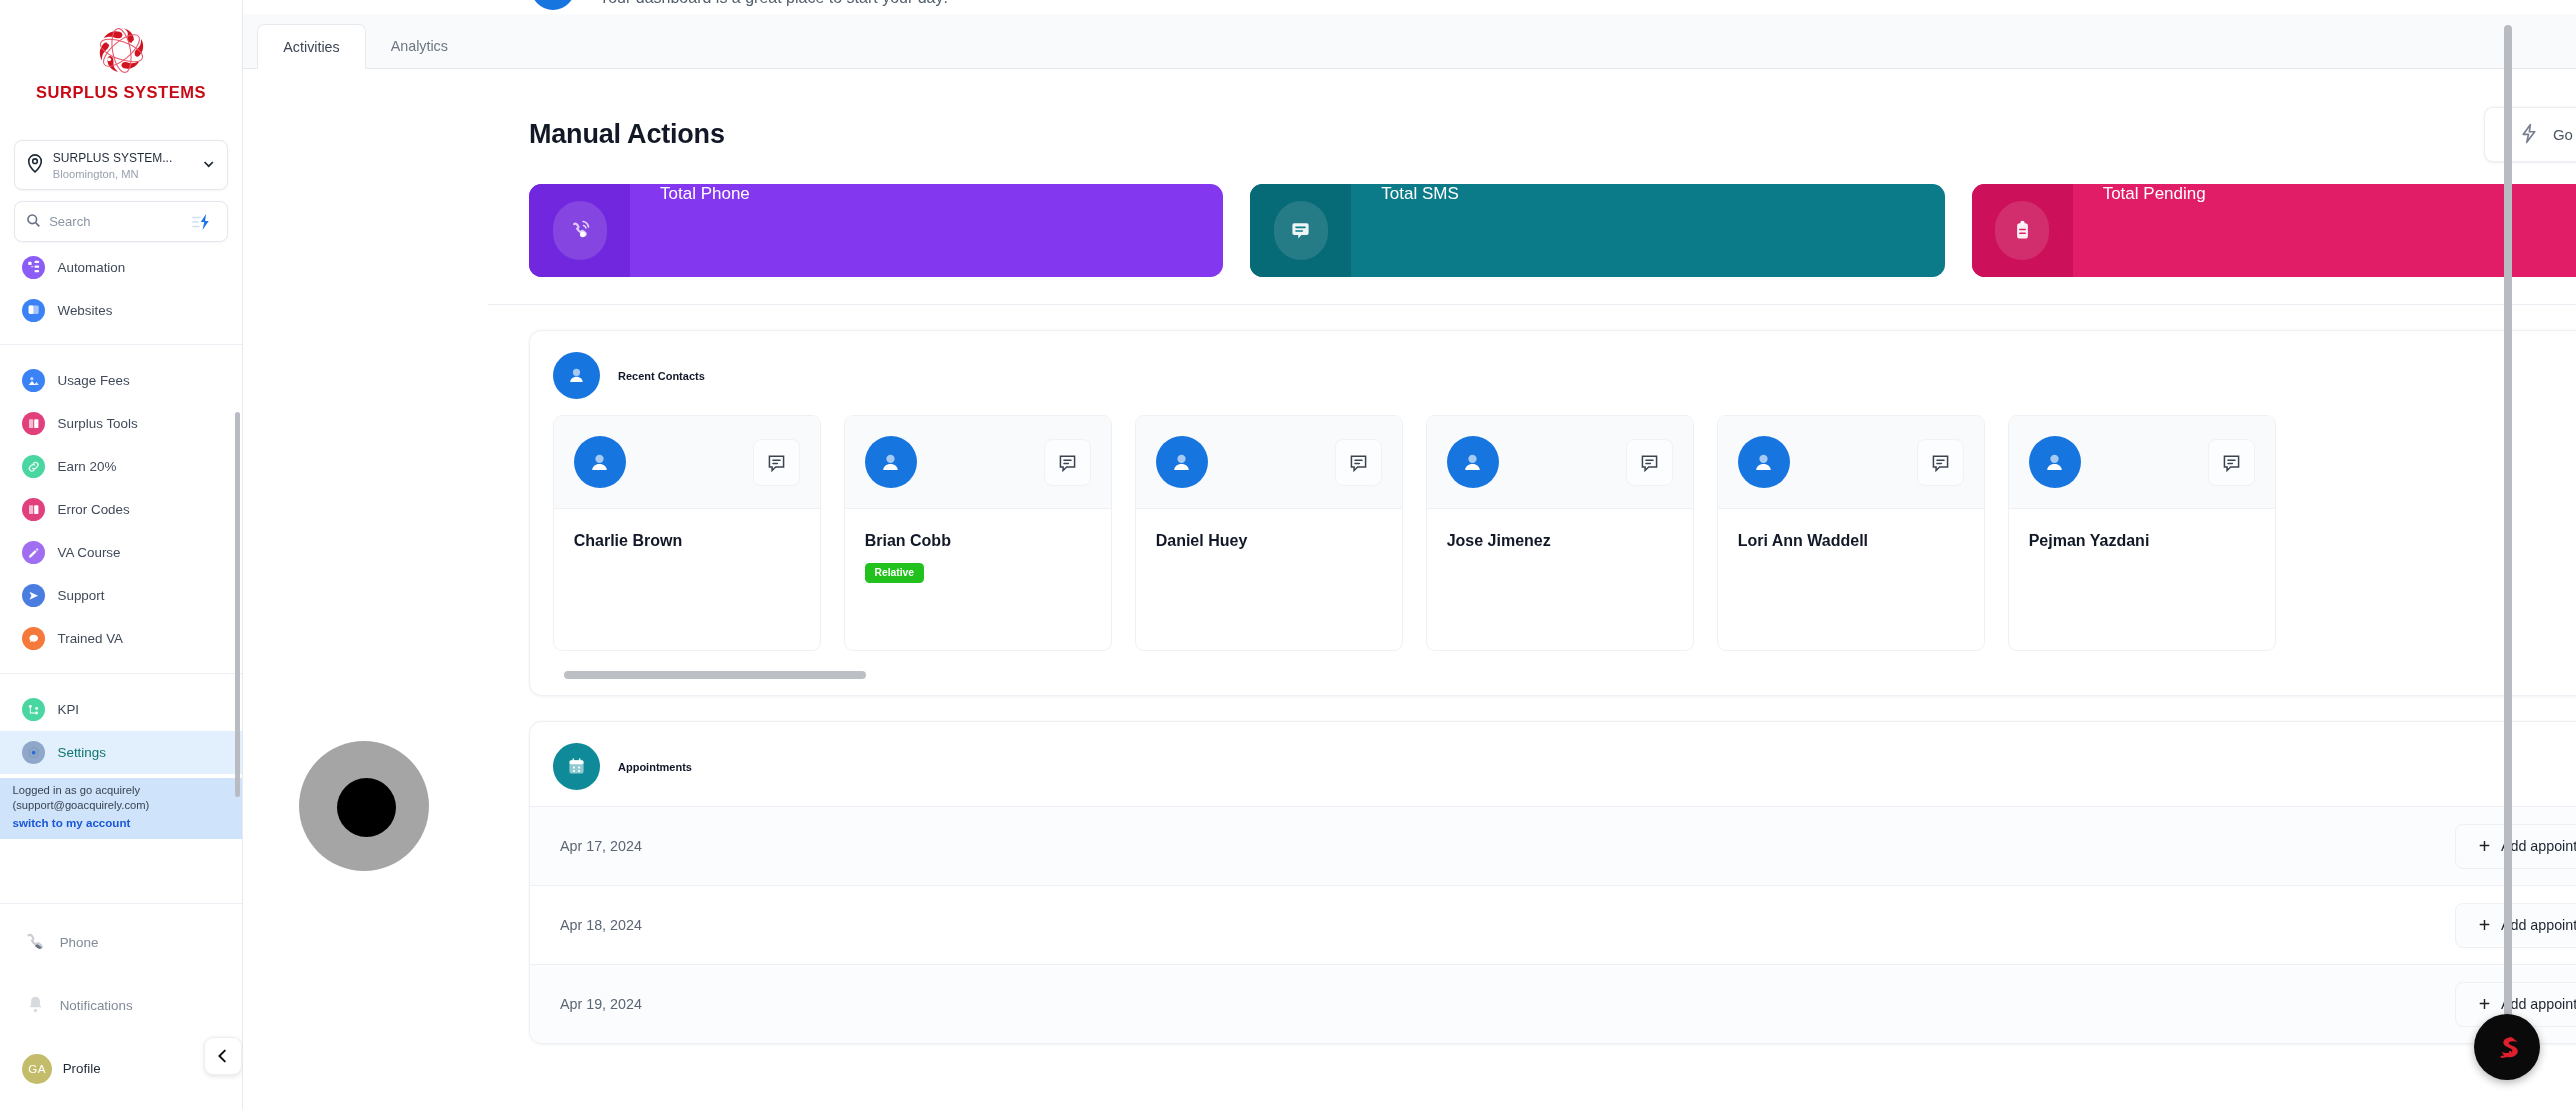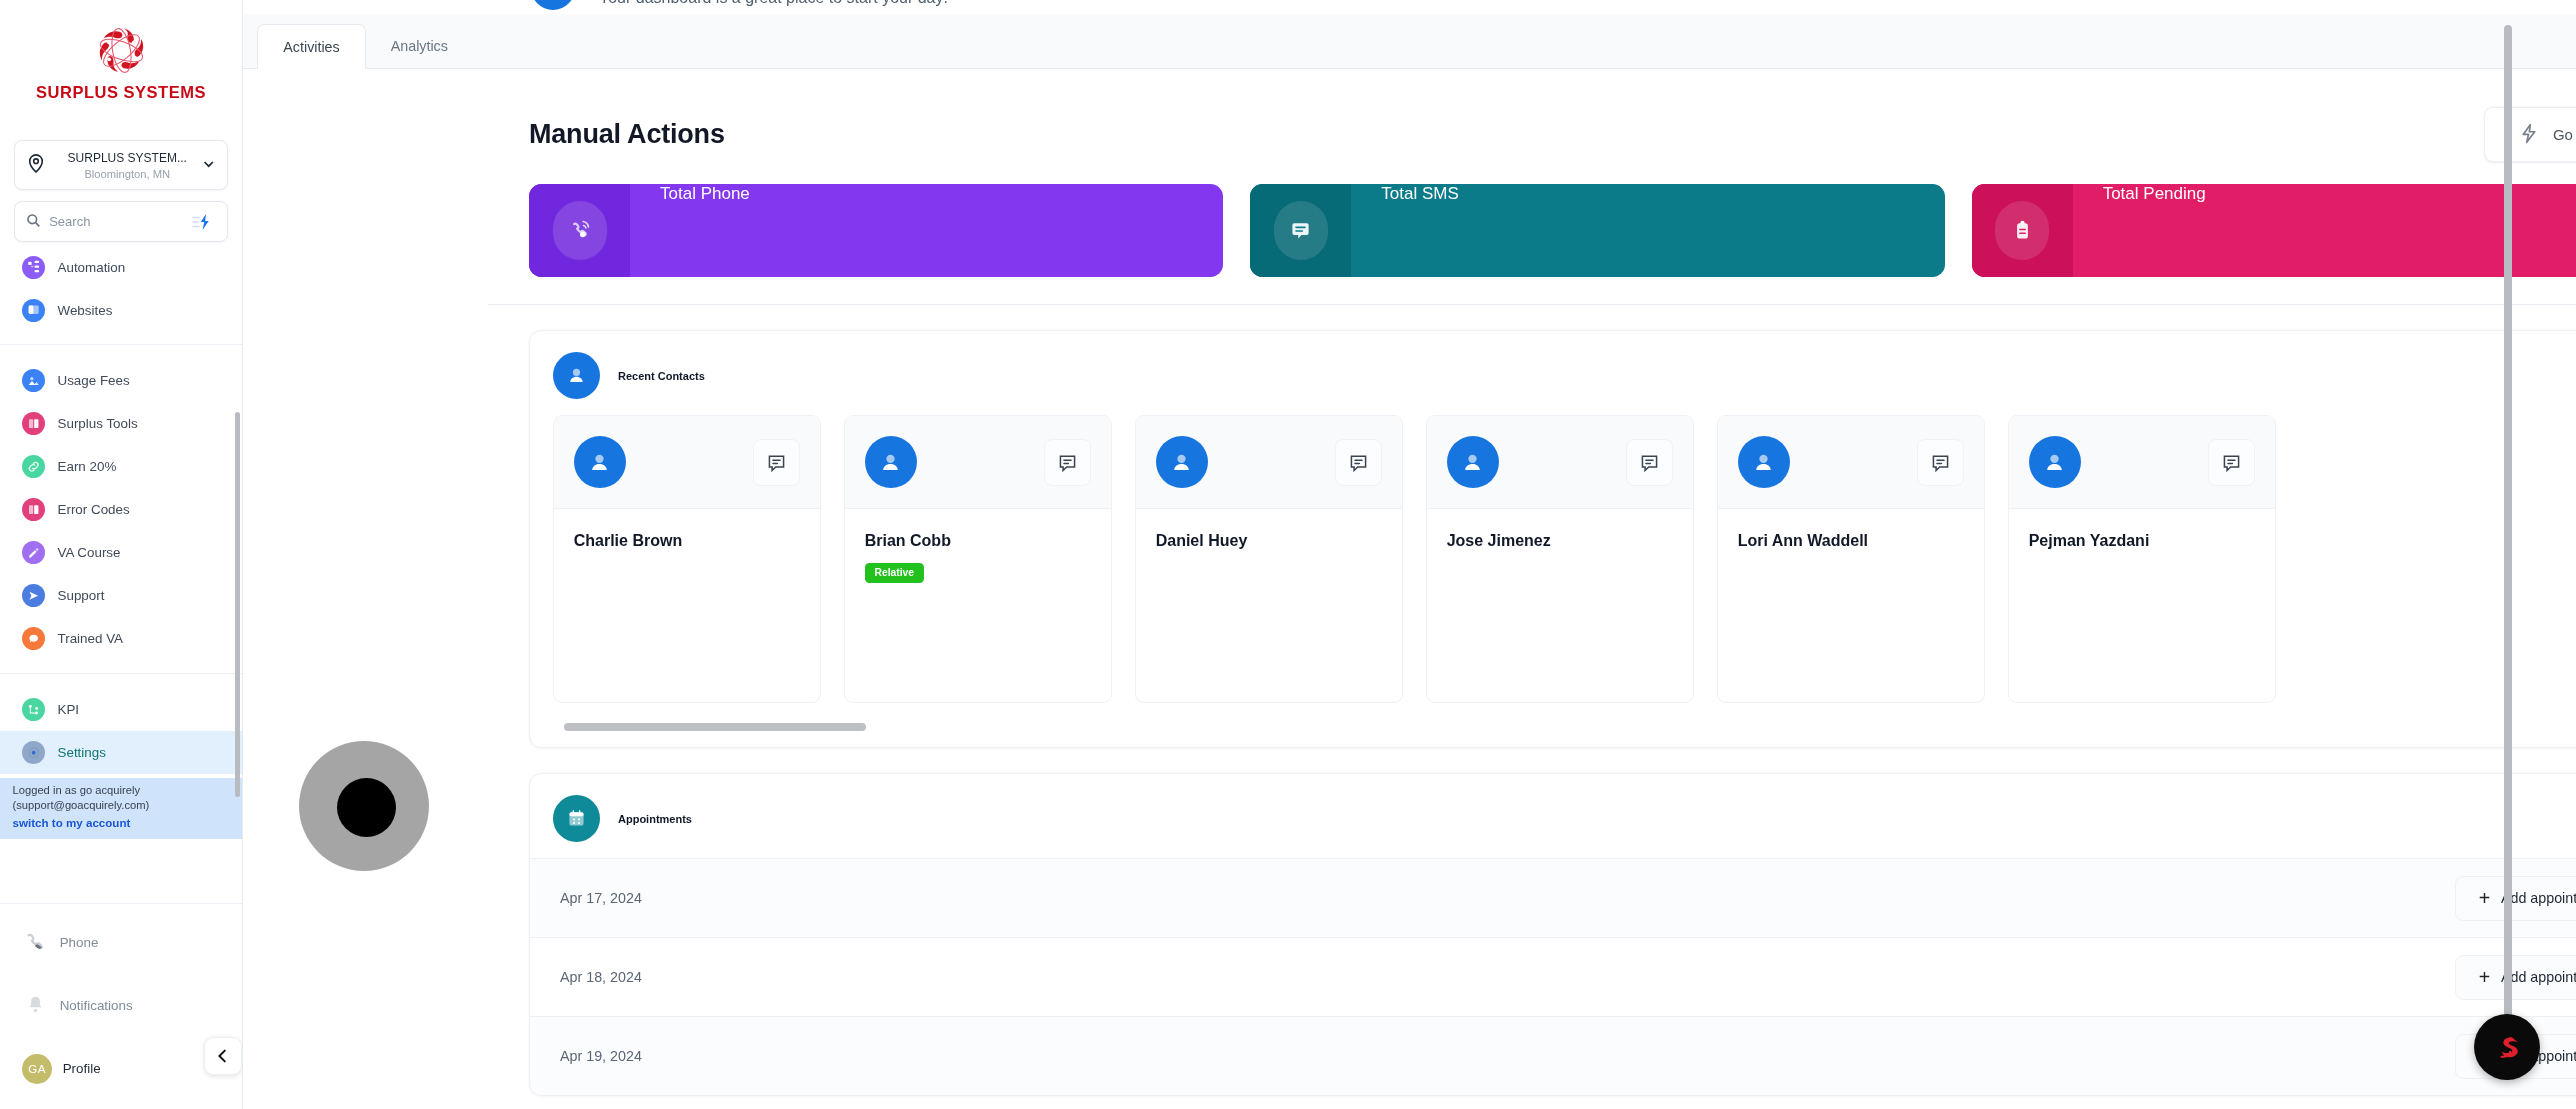--- a/index.html
+++ b/index.html
@@ -30,21 +30,20 @@
     color: #c80a17;
   }
 
   .loc-box {
     margin: 29px 14.3px 0;
     height: 50px;
     border: 0.9px solid #e4e8ee; border-radius: 8px;
     background: #fff;
     display: flex; align-items: center; padding: 0 10.7px;
     box-shadow: 0 0.9px 1.8px rgba(16,24,40,.04);
-    text-align: center;
   }
   .loc-pin { flex: 0 0 19.7px; margin-right: 7.2px; }
   .loc-txt { flex: 1 1 auto; min-width: 0; }
   .loc-name { font-size: 12px; color: #1f2a37; line-height: 13.4px; white-space: nowrap; overflow: hidden; }
   .loc-sub { font-size: 11.2px; color: #99a2ae; line-height: 13.4px; margin-top: 0.9px; }
   .loc-caret { flex: 0 0 14.3px; color: #1f2a37; }
 
   .search-box {
     margin: 10.7px 14.3px 0;
     height: 41px;
@@ -208,21 +207,21 @@
     margin-right: 18px;
   }
   .panel-title { font-size: 11px; font-weight: bold; color: #101828; }
 
   .contacts-row {
     display: flex; gap: 23px;
     padding: 0 23px 0 23px;
     overflow: hidden;
   }
   .contact-card {
-    flex: 0 0 268px; height: 288px;
+    flex: 0 0 268px; height: 236px;
     border: 0.9px solid #edf0f4; border-radius: 9px;
     background: #fff; overflow: hidden;
     display: flex; flex-direction: column;
     cursor: pointer;
   }
   .cc-top {
     height: 93px; background: #f8fafc;
     border-bottom: 0.9px solid #edf0f4;
     display: flex; align-items: center; justify-content: space-between;
     padding: 0 19.7px;

